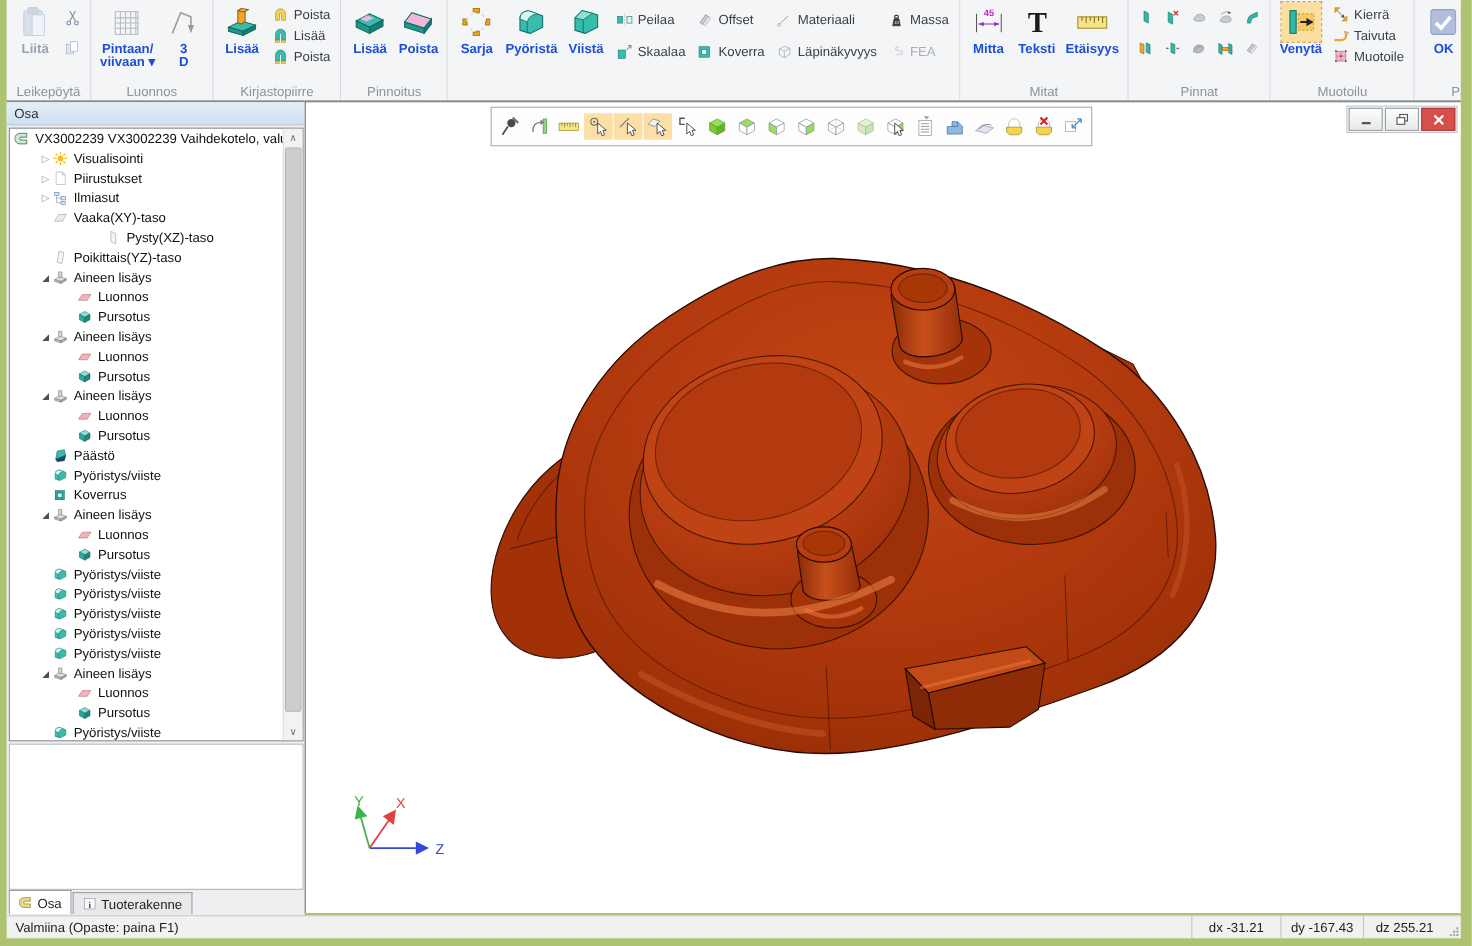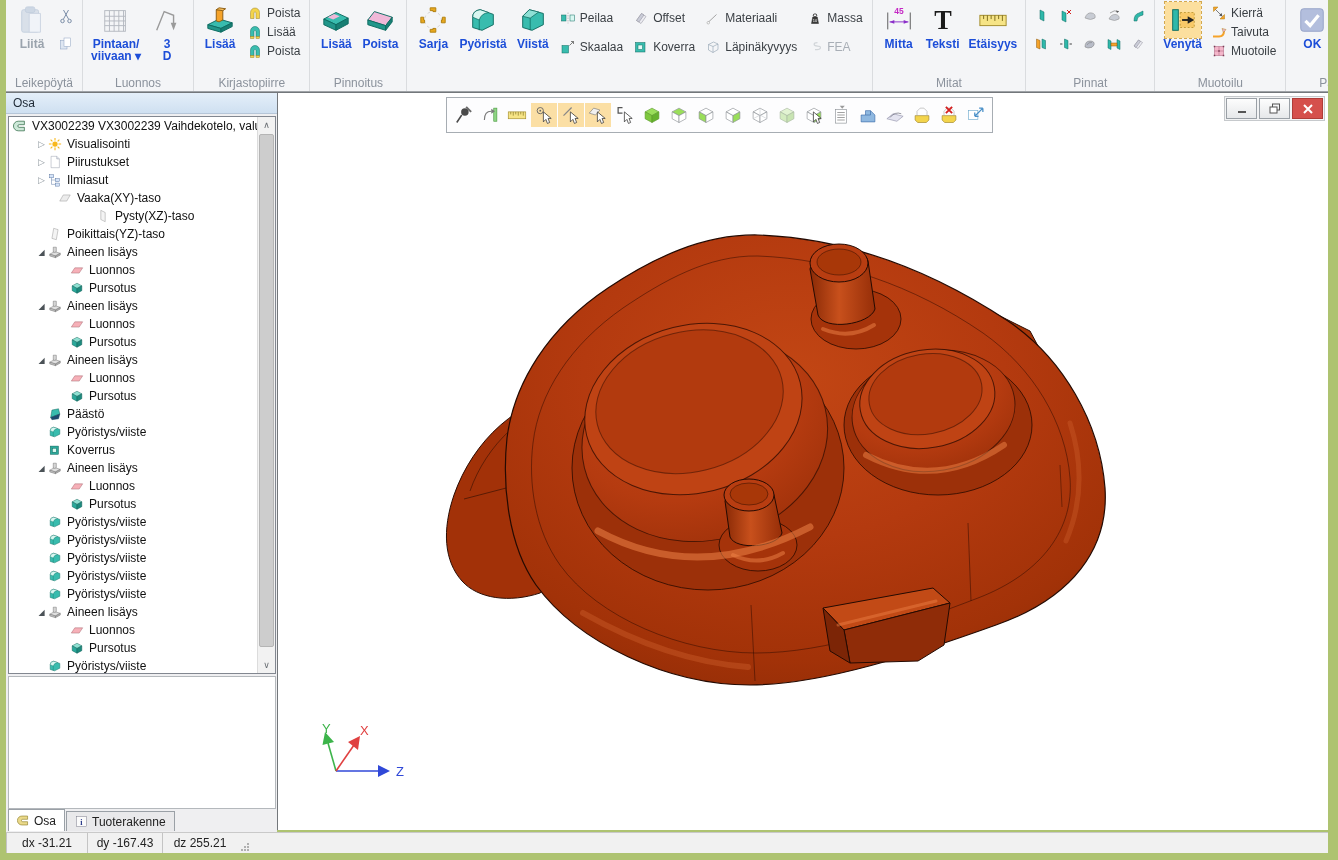--- a/index.html
+++ b/index.html
@@ -647,21 +647,21 @@
           <span class="ico">
             <svg width="14" height="14" viewBox="0 0 32 32">
               <rect x="4" y="4" width="9" height="7" fill="#d6e4f8" stroke="#4a6a9a"></rect>
               <rect x="17" y="13" width="9" height="7" fill="#d6e4f8" stroke="#4a6a9a"></rect>
               <rect x="17" y="23" width="9" height="7" fill="#d6e4f8" stroke="#4a6a9a"></rect>
               <path d="M8 11 V26 h9 M8 16 h9" fill="none" stroke="#4a6a9a"></path>
             </svg>
           </span>
           <span class="lab">Ilmiasut</span>
         </div>
-        <div class="tree-row" style="padding-left: 36px;">
+        <div class="tree-row" style="padding-left: 26px;">
           <span class="exp"></span>
           <span class="ico">
             <svg width="14" height="14" viewBox="0 0 32 32">
               <path d="M4 23 L12 9 H28 L20 23Z" fill="#ececec" stroke="#8a8a8a"></path>
             </svg>
           </span>
           <span class="lab">Vaaka(XY)-taso</span>
         </div>
         <div class="tree-row" style="padding-left: 26px; margin-left: 48px;">
           <span class="exp"></span>
@@ -1251,17 +1251,18 @@
       <path d="M28,48 L46,22" stroke="#e04040"></path>
         <path d="M40,19 L52,13 L50,27 Z" fill="#e04040" stroke="none"></path>
     </g>
     <text x="14" y="10" font-size="13" fill="#3cb44a">Y</text>
     <text x="52" y="12" font-size="13" fill="#e04040">X</text>
     <text x="88" y="53" font-size="13" fill="#3048d8">Z</text>
   </svg>
 </div>
 
 <div id="statusbar">
+  <div id="status-text">Valmiina (Opaste: paina F1)</div>
   <div class="coord-cell" style="width:80px">dx -31.21</div>
   <div class="coord-cell" style="width:74px">dy -167.43</div>
   <div class="coord-cell" style="width:74px">dz 255.21</div>
   <div id="grip"></div>
 </div>
 
 </body></html>

